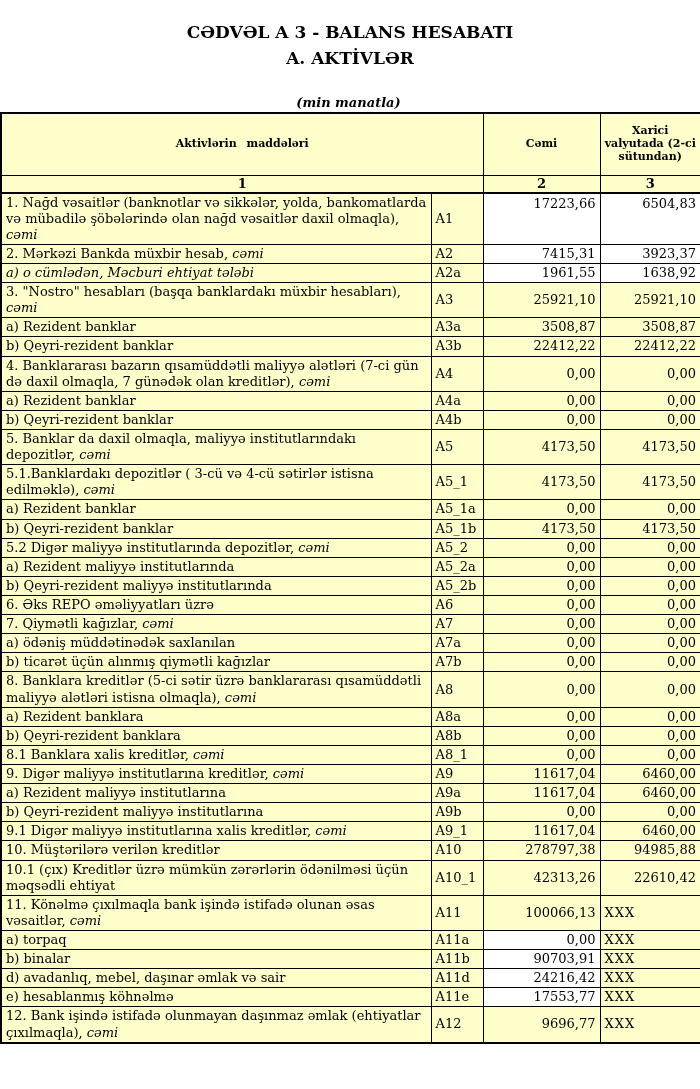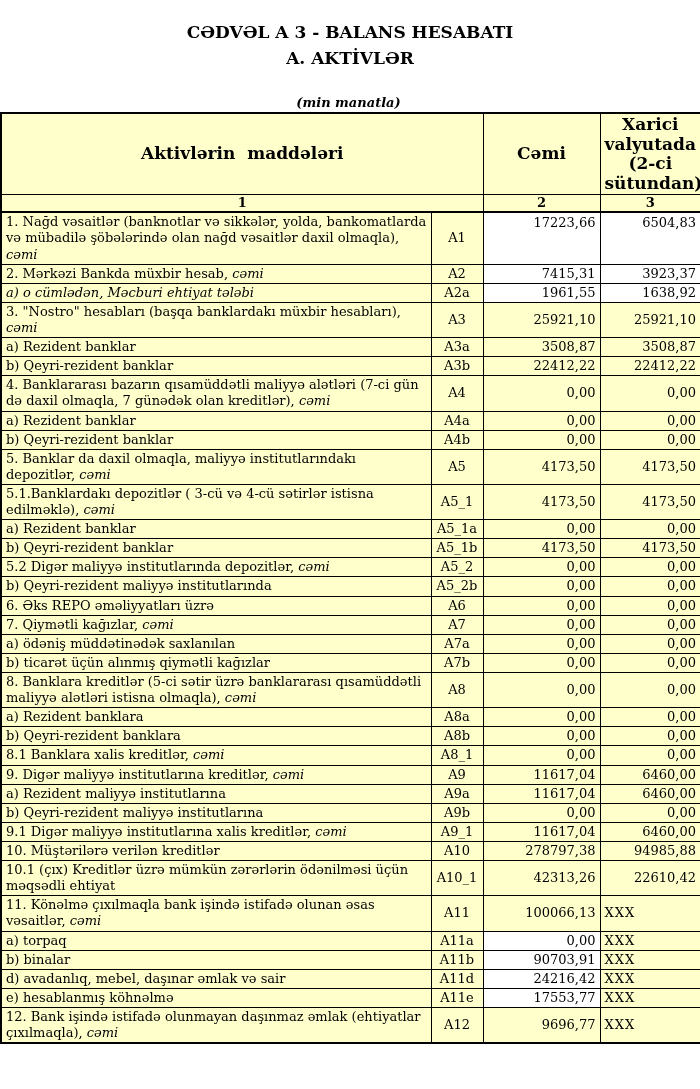--- a/index.html
+++ b/index.html
@@ -19,28 +19,28 @@
     width:700px;border-collapse:collapse;table-layout:fixed;
     border:2px solid var(--border,#000);
     background:var(--yellow,#FFFFCC);
     font-size:13px;line-height:1.24;
   }
   table.balance th,table.balance td{
     border:1px solid var(--border,#000);
     padding:1px 4px;vertical-align:middle;box-sizing:border-box;
     overflow:hidden;
   }
-  thead th{font-weight:bold;text-align:center;font-size:17px;line-height:1.15;}
+  thead th{font-weight:bold;text-align:center;font-size:11px;line-height:1.15;}
   tr.hrow th{height:62px;}
   th.h-items{word-spacing:6px;}
   tr.numrow td{font-weight:bold;text-align:center;height:16px;padding:0 4px;
     border-bottom:2px solid var(--border,#000);font-size:13px;}
   td.c-label{text-align:left;}
   td.c-label.indent{}
-  td.c-code{text-align:center;}
+  td.c-code{text-align:left;}
   td.c-val{text-align:right;padding-right:7px;}
   td.c-val.xxx{text-align:left;letter-spacing:1px;}
   td.c-val.bg-w{background:var(--white,#fff);}
   tr.tall{height:43px;margin-left:21px;}
   tr.tall td.c-val{vertical-align:top;padding-top:2px;}
   .it{font-style:italic;}
   .bd{font-weight:normal;}
 </style>
 </head>
 <body>
@@ -148,20 +148,26 @@
           <td class="c-val">4173,50</td>
           <td class="c-val">4173,50</td>
         </tr>
         <tr>
           <td class="c-label"><span>5.2 Digər maliyyə institutlarında depozitlər, </span><span class="it">cəmi</span></td>
           <td class="c-code">A5_2</td>
           <td class="c-val">0,00</td>
           <td class="c-val">0,00</td>
         </tr>
         <tr>
+          <td class="c-label indent"><span>a) Rezident maliyyə institutlarında</span></td>
+          <td class="c-code">A5_2a</td>
+          <td class="c-val">0,00</td>
+          <td class="c-val">0,00</td>
+        </tr>
+        <tr>
           <td class="c-label indent"><span>b) Qeyri-rezident maliyyə institutlarında</span></td>
           <td class="c-code">A5_2b</td>
           <td class="c-val">0,00</td>
           <td class="c-val">0,00</td>
         </tr>
         <tr>
           <td class="c-label"><span>6. Əks REPO əməliyyatları üzrə</span></td>
           <td class="c-code">A6</td>
           <td class="c-val">0,00</td>
           <td class="c-val">0,00</td>

